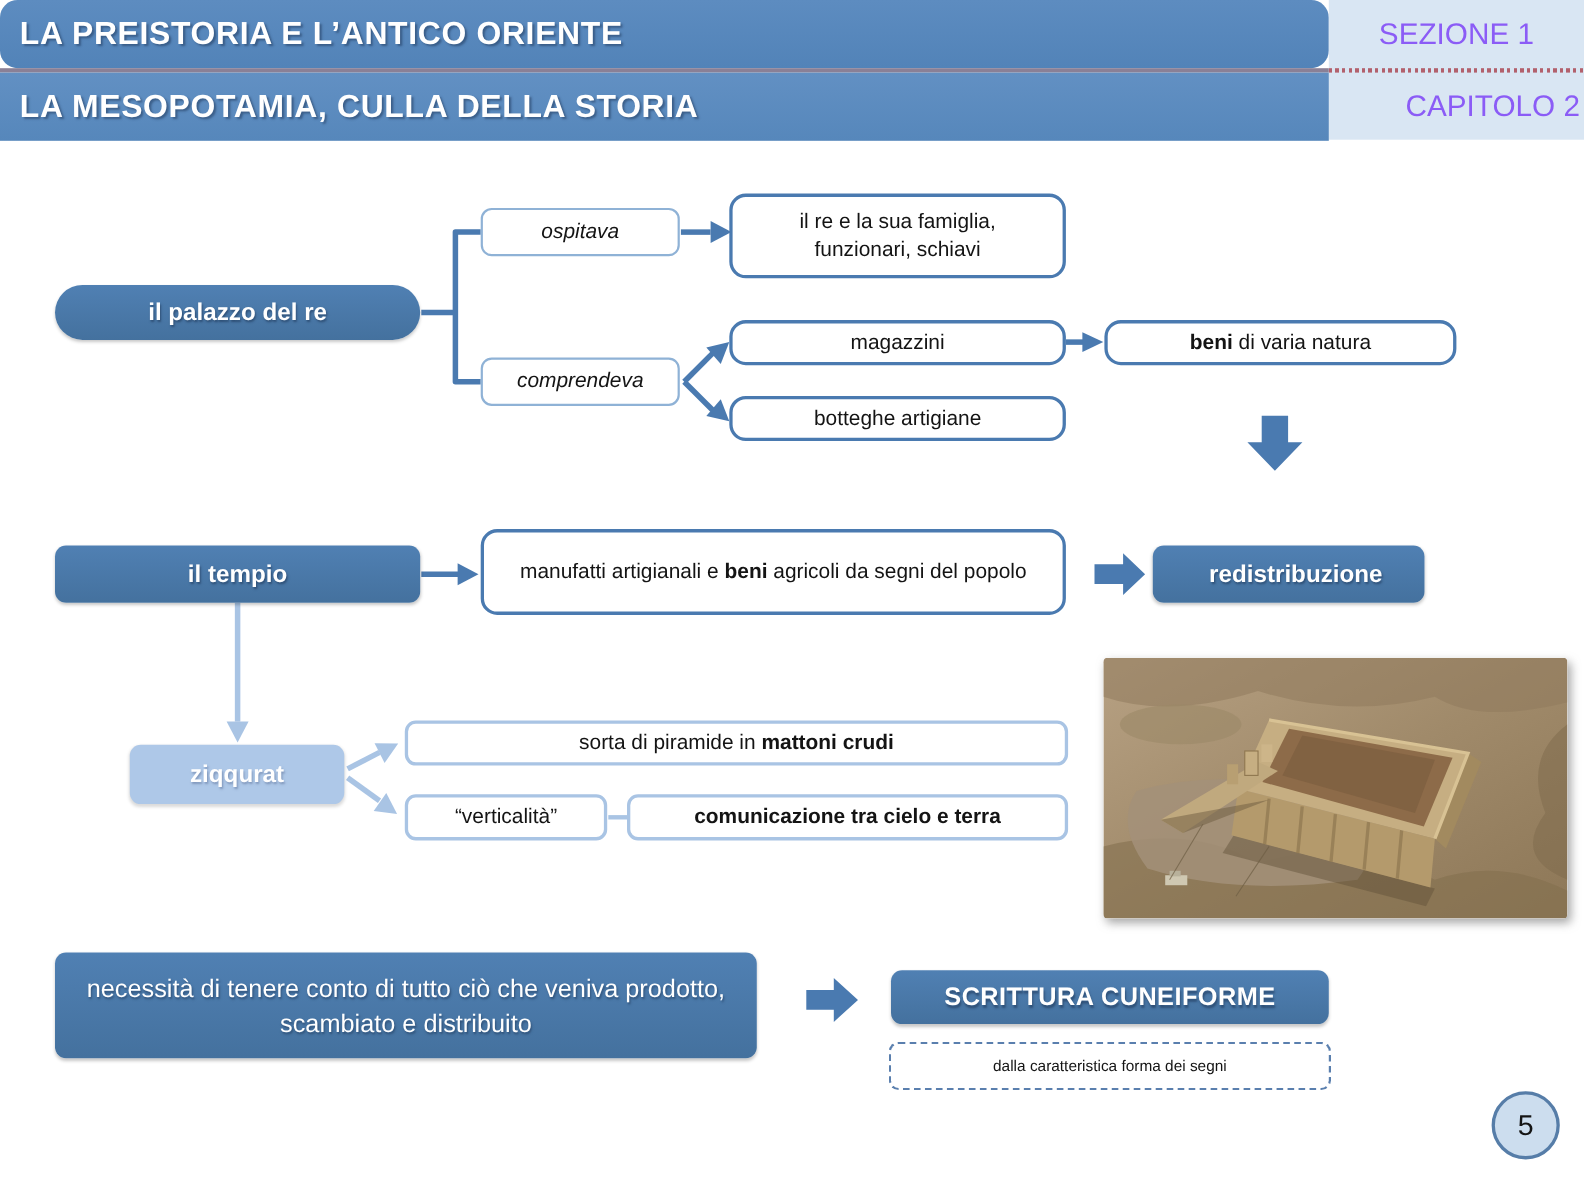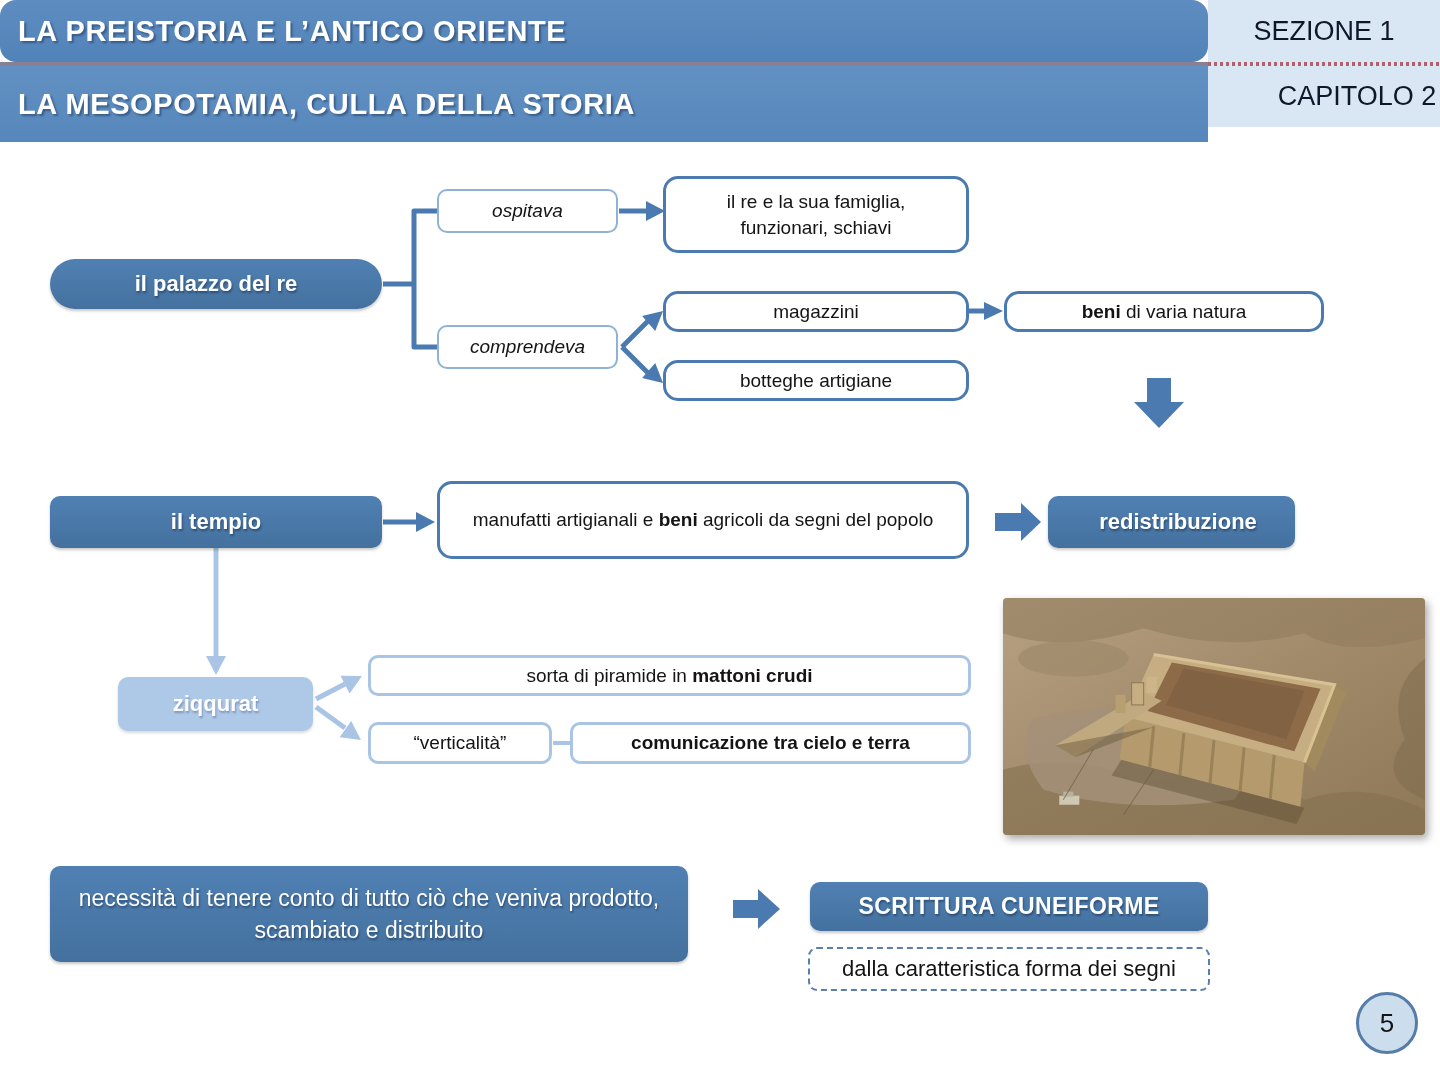--- a/index.html
+++ b/index.html
@@ -3,37 +3,37 @@
 <meta charset="utf-8">
 <style>
   html,body{margin:0;padding:0;}
   body{
     width:1440px;height:1080px;position:relative;background:#ffffff;
     font-family:"Liberation Sans", sans-serif;overflow:hidden;
   }
   .abs{position:absolute;box-sizing:border-box;}
   
   .bar1{left:0;top:0;width:1208px;height:62px;background:linear-gradient(180deg,#5d8cc0,#5283b8);display:flex;align-items:center;padding-left:18px;border-radius:16px;}
-  .bar2{left:0;top:66px;width:1208px;height:76px;background:linear-gradient(180deg,#6290c3,#5687bb);display:flex;align-items:center;padding-left:18px;}
+  .bar2{left:0;top:66px;width:1208px;height:62px;background:linear-gradient(180deg,#6290c3,#5687bb);display:flex;align-items:center;padding-left:18px;}
   .hdr-title{color:#ffffff;font-size:29px;font-weight:bold;letter-spacing:.6px;text-shadow:2px 2px 2px rgba(20,40,70,.45);white-space:nowrap;}
   .side-panel{left:1208px;top:0;width:232px;height:127px;background:#d9e6f3;}
-  .side-label{position:absolute;left:0;width:232px;text-align:center;color:#0f172a;font-size:27px;}
+  .side-label{position:absolute;left:0;width:232px;text-align:center;color:#8b5cf6;font-size:27px;}
   .lbl-sezione{top:0;height:62px;line-height:62px;}
   .lbl-capitolo{top:66px;height:61px;line-height:61px;}
   .div-solid{left:0;top:62px;width:1208px;height:4px;background:#8a8096;}
   .div-dotted{left:1208px;top:62px;width:232px;height:4px;background:repeating-linear-gradient(90deg,#b2606c 0 3px,rgba(0,0,0,0) 3px 6px);}
   
   .node{display:flex;align-items:center;justify-content:center;text-align:center;}
   .box-dark{background:linear-gradient(180deg,#5080b3,#44719e);border-radius:10px;color:#fff;text-shadow:1px 2px 2px rgba(20,40,70,.5);box-shadow:0 2px 3px rgba(0,0,0,.22);}
   .bold{font-weight:bold;}
   .box-lightblue{background:#aec8e8;border-radius:10px;color:#fff;font-weight:bold;text-shadow:1px 2px 2px rgba(90,110,150,.55);box-shadow:0 2px 3px rgba(0,0,0,.15);}
   .box-white-med{background:#fff;border:3px solid #4a7ab0;border-radius:15px;color:#141414;font-size:19px;line-height:1.35;}
   .box-white-thin{background:#fff;border:2px solid #8fb2d6;border-radius:10px;color:#141414;font-size:19px;font-style:italic;}
   .box-white-light{background:#fff;border:3px solid #a9c4e4;border-radius:10px;color:#141414;font-size:19px;}
-  .box-dashed{background:#fff;border:2px dashed #5a7fae;border-radius:9px;color:#141414;font-size:22px;}
+  .box-dashed{background:#fff;border:2px dashed #5a7fae;border-radius:9px;color:#141414;font-size:14px;}
   .b{font-weight:bold;}
   
   svg.overlay{position:absolute;left:0;top:0;width:1440px;height:1080px;pointer-events:none;}
   
   .photo{left:1003px;top:598px;width:422px;height:237px;border-radius:4px;overflow:hidden;box-shadow:3px 4px 9px rgba(110,110,110,.6);}
   .photo svg{display:block;width:100%;height:100%;}
   
   .page-badge{left:1356px;top:992px;width:62px;height:62px;border-radius:50%;background:#ccddee;border:3px solid #567da8;display:flex;align-items:center;justify-content:center;font-size:26px;color:#141414;}
 </style>
 </head>

